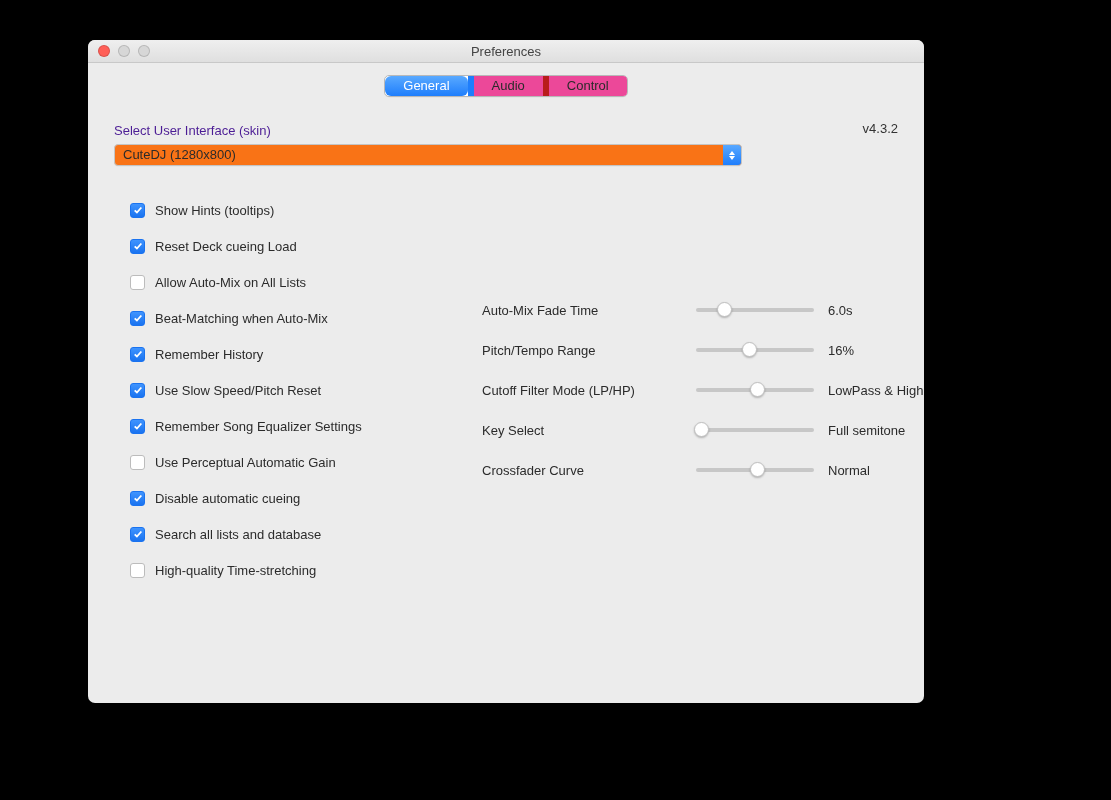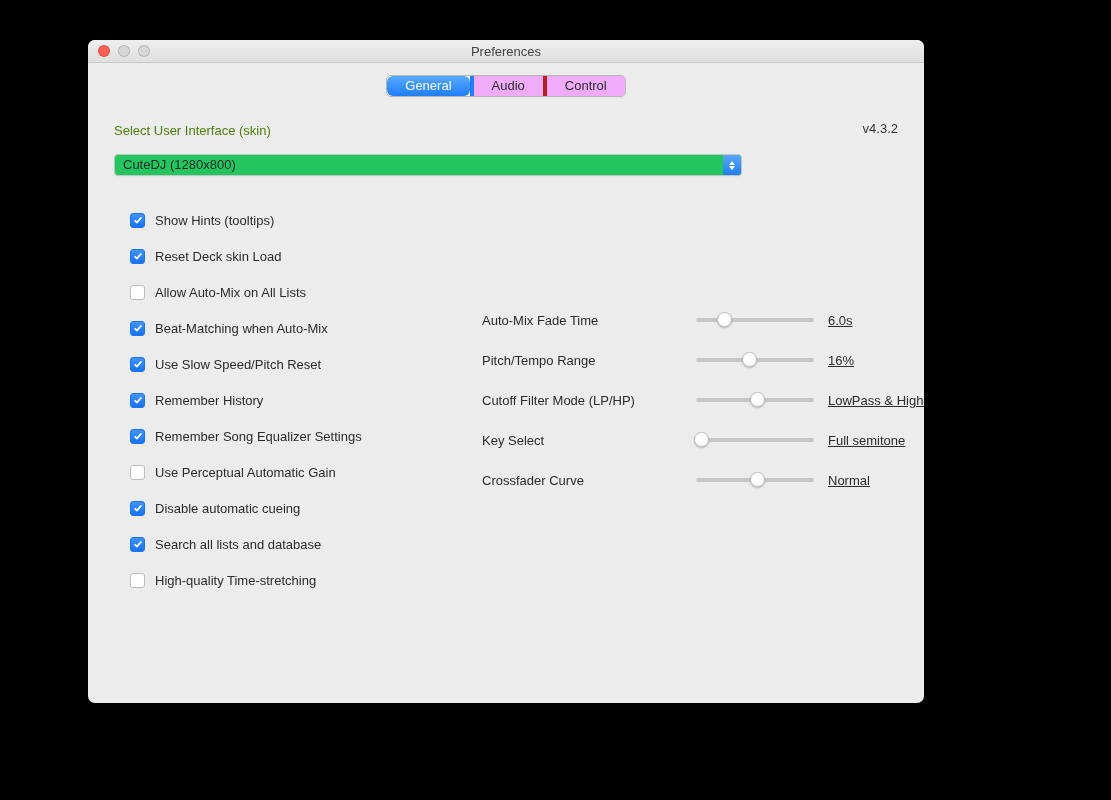--- a/index.html
+++ b/index.html
@@ -61,23 +61,23 @@
     overflow: hidden;
     border: 1px solid #b8b8b8;
     height: 22px;
     background: #fff;
     box-shadow: 0 0.5px 0 rgba(0,0,0,0.05);
   }
   .seg-btn {
     padding: 0 18px;
     font-size: 13px;
     line-height: 20px;
-    background: #f0abfc;
+    background: #ec4899;
     cursor: default;
-    border-left: 4px solid #b91c1c;
+    border-left: 6px solid #b91c1c;
   }
   .seg-btn:first-child { border-left: none; }
   .seg-btn.active {
     background: linear-gradient(#59a9ff,#1f7efc);
     color: #fff;
     border-left-color: #1f7efc;
     border-radius: 6px;
   }
   .seg-btn.active + .seg-btn { border-left-color: #1f7efc; }
 
@@ -87,32 +87,32 @@
   }
   .version {
     position: absolute;
     right: 26px;
     top: 20px;
     font-size: 13px;
     color: #333;
   }
   .skin-label {
     font-size: 13px;
-    margin-bottom: 16px;
-    color: #4d7c0f;
+    margin-bottom: 6px;
+    color: #4c1d95;
   }
   .select-wrap {
     position: relative;
     width: 628px;
     margin-bottom: 26px;
   }
   .select {
     width: 100%;
     height: 22px;
-    background: #22c55e;
+    background: #f97316;
     border: 1px solid #c4c4c4;
     border-radius: 4px;
     padding: 0 26px 16px 8px;
     font-size: 13px;
     line-height: 20px;
     color: #2b2b2b;
     box-shadow: 0 0.5px 0 rgba(0,0,0,0.05);
     position: relative;
   }
   .select-arrows {
@@ -210,21 +210,20 @@
     margin-left: -7px;
     background: #fff;
     border: 0.5px solid #c0c0c0;
     border-radius: 50%;
     box-shadow: 0 1px 2px rgba(0,0,0,0.25);
   }
   .slider-value {
     font-size: 13px;
     color: #2b2b2b;
     min-width: 140px;
-    text-decoration: underline;
   }
 </style>
 </head>
 <body>
 
 <div class="window">
   <div class="titlebar">
     <div class="traffic">
       <div class="traffic-btn tb-close"></div>
       <div class="traffic-btn tb-min"></div>
@@ -260,49 +259,49 @@
               </svg>
             </div>
             <div class="check-label">Show Hints (tooltips)</div>
           </div>
           <div class="check-row">
             <div class="checkbox checked">
               <svg viewBox="0 0 12 12">
                 <polyline points="2,6.5 4.7,9 10,3"></polyline>
               </svg>
             </div>
-            <div class="check-label">Reset Deck skin Load</div>
+            <div class="check-label">Reset Deck cueing Load</div>
           </div>
           <div class="check-row">
             <div class="checkbox"></div>
             <div class="check-label">Allow Auto-Mix on All Lists</div>
           </div>
           <div class="check-row">
             <div class="checkbox checked">
               <svg viewBox="0 0 12 12">
                 <polyline points="2,6.5 4.7,9 10,3"></polyline>
               </svg>
             </div>
             <div class="check-label">Beat-Matching when Auto-Mix</div>
           </div>
           <div class="check-row">
             <div class="checkbox checked">
               <svg viewBox="0 0 12 12">
                 <polyline points="2,6.5 4.7,9 10,3"></polyline>
               </svg>
             </div>
+            <div class="check-label">Remember History</div>
+          </div>
+          <div class="check-row">
+            <div class="checkbox checked">
+              <svg viewBox="0 0 12 12">
+                <polyline points="2,6.5 4.7,9 10,3"></polyline>
+              </svg>
+            </div>
             <div class="check-label">Use Slow Speed/Pitch Reset</div>
-          </div>
-          <div class="check-row">
-            <div class="checkbox checked">
-              <svg viewBox="0 0 12 12">
-                <polyline points="2,6.5 4.7,9 10,3"></polyline>
-              </svg>
-            </div>
-            <div class="check-label">Remember History</div>
           </div>
           <div class="check-row">
             <div class="checkbox checked">
               <svg viewBox="0 0 12 12">
                 <polyline points="2,6.5 4.7,9 10,3"></polyline>
               </svg>
             </div>
             <div class="check-label">Remember Song Equalizer Settings</div>
           </div>
           <div class="check-row">

